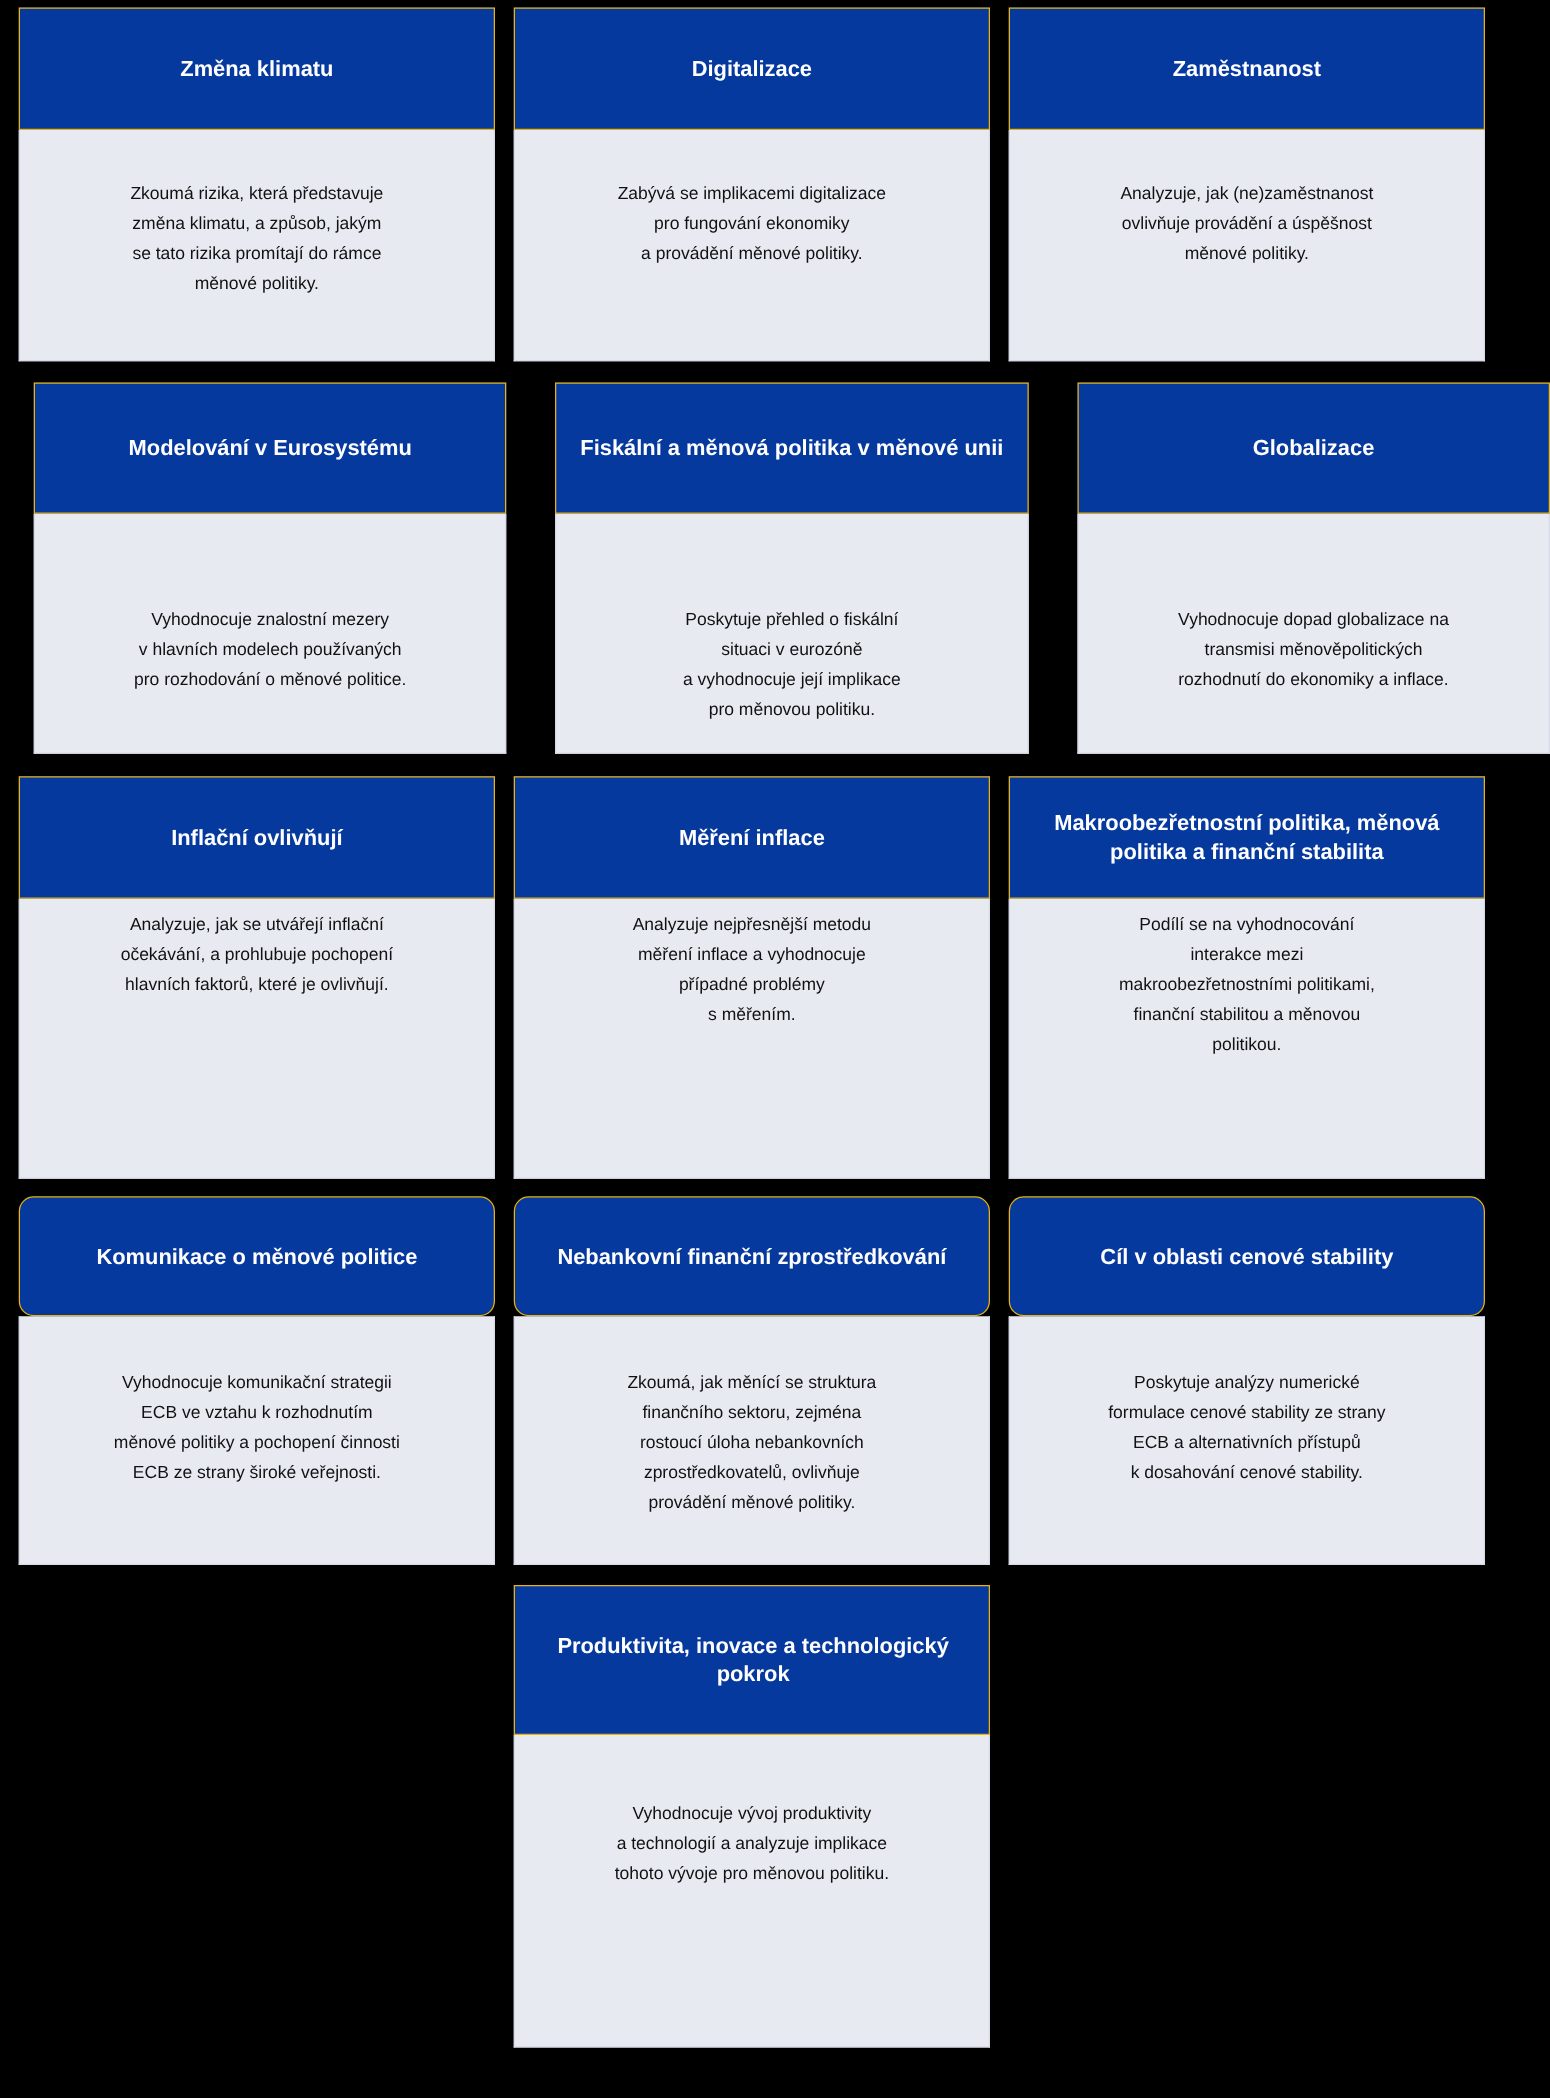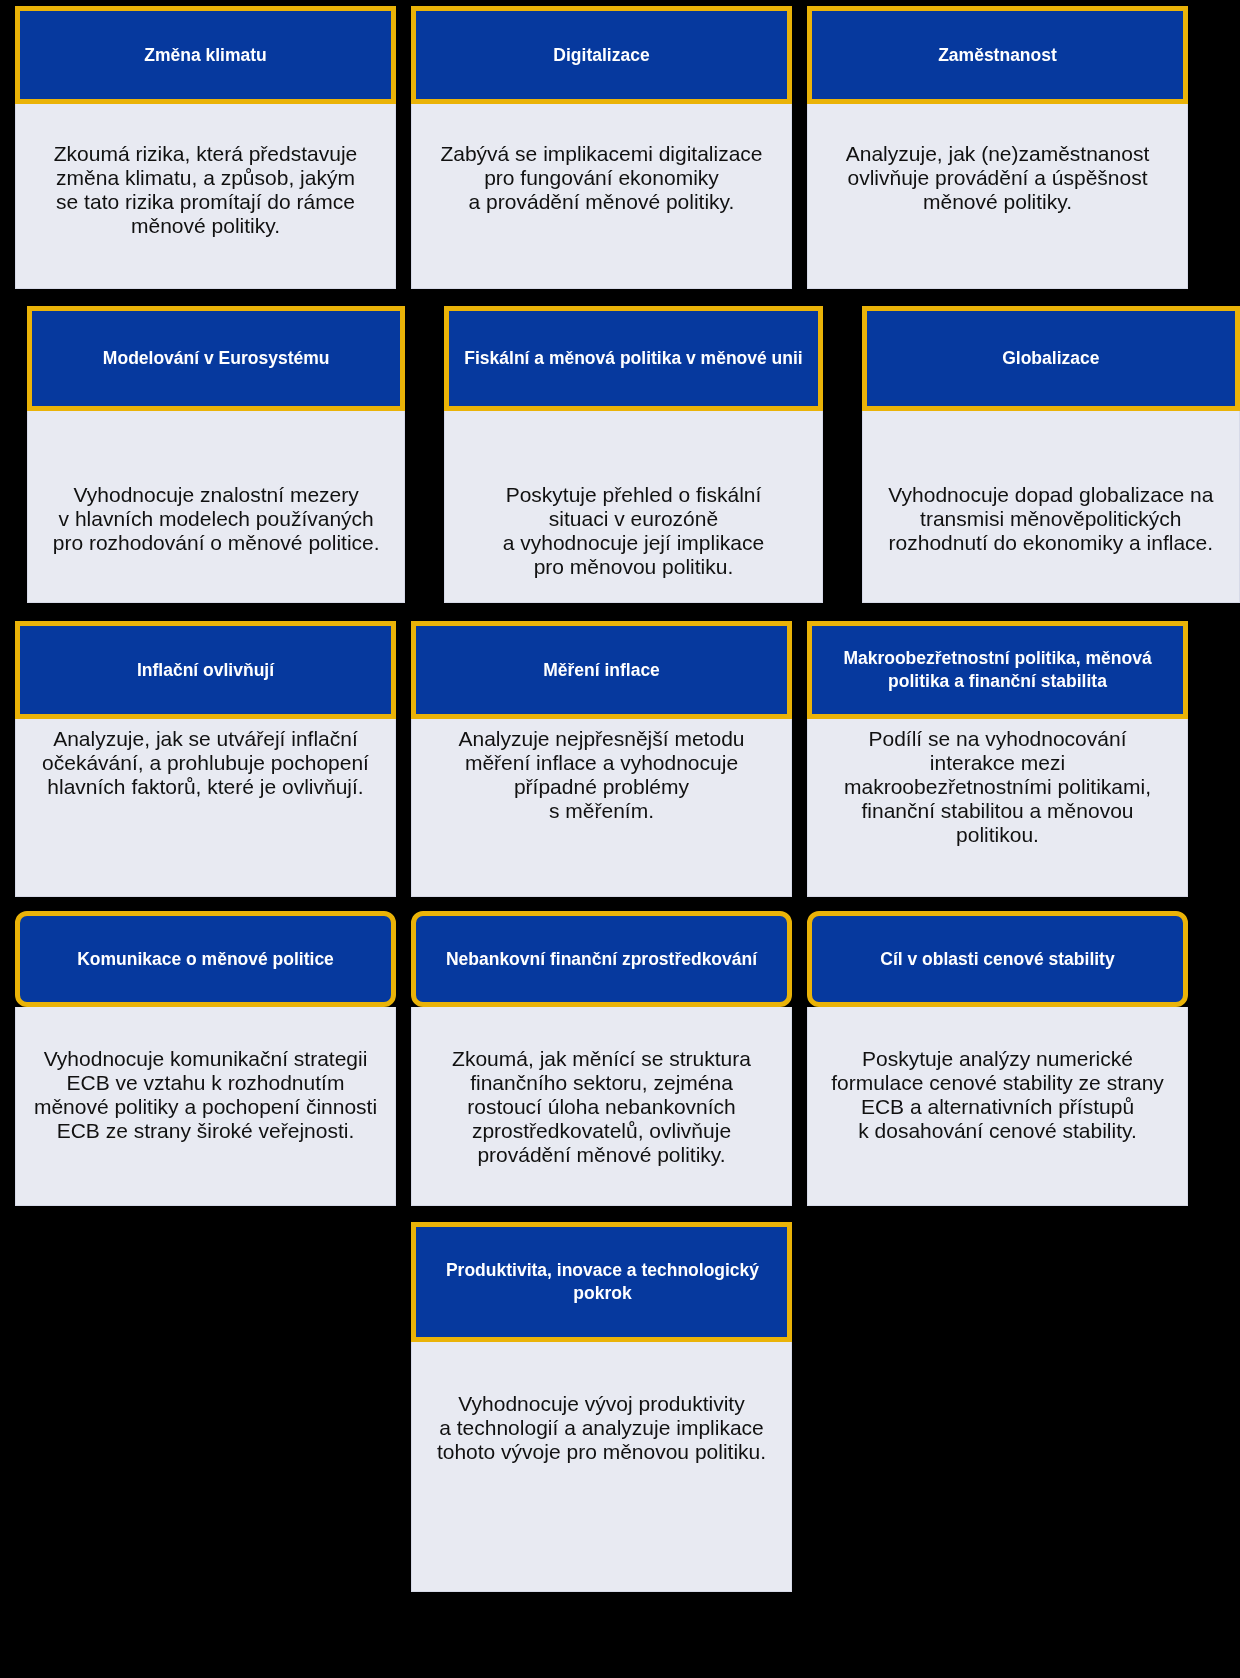--- a/index.html
+++ b/index.html
@@ -38,62 +38,62 @@
     flex-direction: column;
   }
 
   .card.spacer {
     background: transparent;
     visibility: hidden;
   }
 
   .card-header {
     background: #06399E;
-    border: 5px solid #eab308;
+    border: 1px solid #eab308;
     box-sizing: border-box;
     color: #FFFFFF;
     font-weight: bold;
     font-size: 17.5px;
     line-height: 23px;
     text-align: center;
     display: flex;
     align-items: center;
     justify-content: center;
     padding: 6px 10px;
     letter-spacing: 0px;
   }
 
   .card-body {
     background: #E8EAF2;
     border: 1px solid #D7DAE8;
     border-top: none;
     box-sizing: border-box;
     color: #111111;
-    font-size: 21px;
+    font-size: 14px;
     line-height: 24px;
     text-align: center;
     display: flex;
     align-items: flex-start;
     justify-content: center;
     padding: 8px 12px 10px 12px;
     white-space: pre-line;
   }
 
   
   .row-1 { margin-top: 6px; }
   .row-1 .card-header { height: 98px; }
   .row-1 .card-body   { height: 185px; padding-top: 38px; }
 
   .row-2 { margin-top: 17px; gap: 12px; }
   .row-2 .card-header { height: 105px; }
   .row-2 .card-body   { height: 192px; padding-top: 72px; }
 
   .row-3 { margin-top: 18px; }
   .row-3 .card-header { height: 98px; }
-  .row-3 .card-body   { height: 178px; }
+  .row-3 .card-body   { height: 224px; }
 
   .row-4 { margin-top: 14px; }
   .row-4 .card-header { height: 96px; border-radius: 12px; }
   .row-4 .card-body   { height: 199px; padding-top: 40px; }
 
   .row-5 { margin-top: 16px; }
   .row-5 .card-header { height: 120px; padding-left: 12px; }
   .row-5 .card-body   { height: 250px; padding-top: 50px; }
 
   .gutter { width: 15px; flex: 0 0 15px; }

